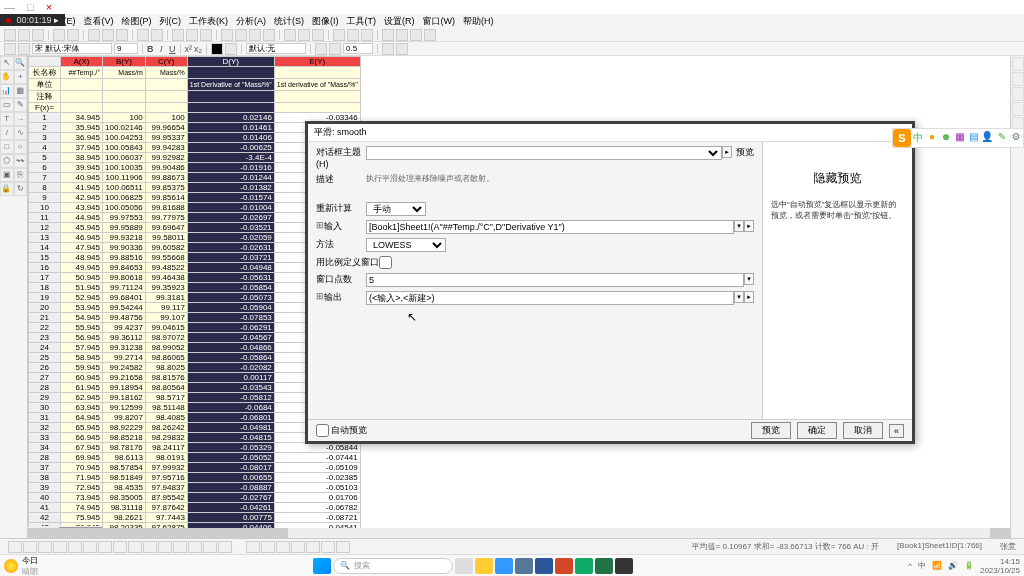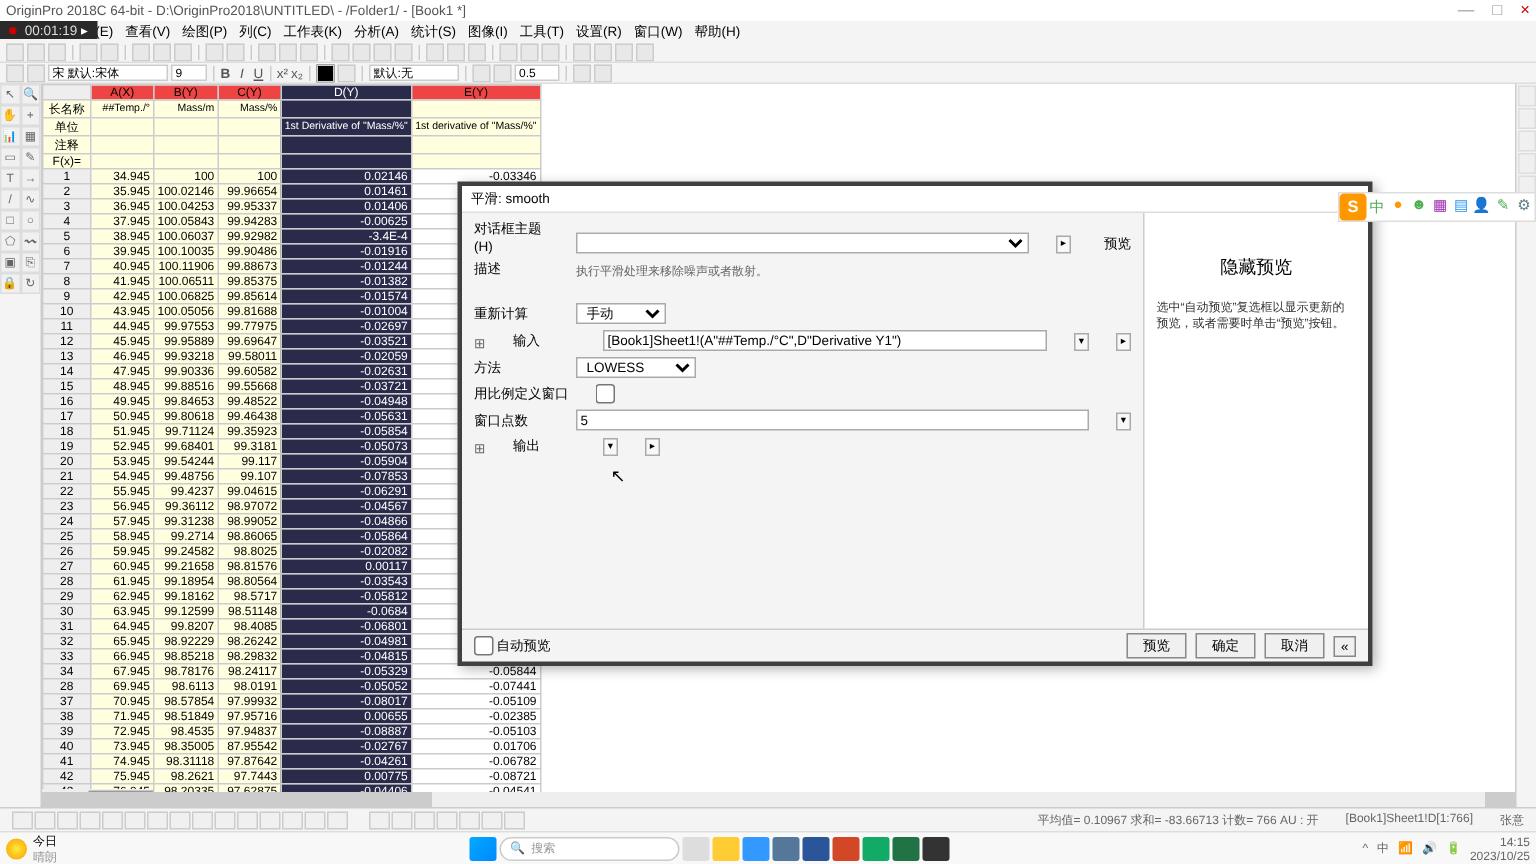--- a/index.html
+++ b/index.html
@@ -47,21 +47,21 @@
 
 .right-tools { width: 14px; background: #f4f4f4; border-left: 1px solid #ccc; }
 .right-tools .tool { width: 12px; height: 14px; border: 1px solid #ddd; margin: 1px; background: #f0f0f0; }
 
 
 .dialog { position: absolute; top: 121px; left: 305px; width: 610px; height: 323px; background: #f4f4f4; border: 3px solid #404040; box-shadow: 2px 2px 8px rgba(0,0,0,0.3); display: flex; flex-direction: column; z-index: 100; }
 .dialog-title { height: 18px; background: #fff; display: flex; align-items: center; justify-content: space-between; padding: 0 6px; font-size: 9px; border-bottom: 1px solid #ddd; }
 .dialog-title .close { font-size: 11px; color: #666; }
 .dialog-body { flex: 1; display: flex; }
 .dialog-form { flex: 1; padding: 4px 8px; display: flex; flex-direction: column; gap: 4px; font-size: 9px; }
-.form-row { display: flex; align-items: flex-end; gap: 18px; }
+.form-row { display: flex; align-items: flex-start; gap: 0; }
 .form-row label { width: 50px; }
 .form-row label.wide { width: auto; }
 .form-row select, .form-row input[type=text] { flex: 1; height: 14px; font-size: 9px; border: 1px solid #aaa; background: #fff; padding: 0 2px; }
 .form-row .expander { width: 8px; color: #666; }
 .form-row .tri { width: 10px; height: 12px; border: 1px solid #aaa; background: #f8f8f8; text-align: center; font-size: 7px; line-height: 10px; }
 .desc-text { color: #666; font-size: 8px; margin-left: 0; }
 
 .dialog-preview { width: 150px; border-left: 1px solid #ccc; background: #fff; padding: 8px; font-size: 9px; text-align: center; }
 .dialog-preview .title { font-size: 12px; margin: 20px 0 12px; }
 .dialog-preview .hint { font-size: 8px; color: #333; text-align: left; line-height: 1.4; }
@@ -93,21 +93,20 @@
 .taskbar .tray { display: flex; align-items: center; gap: 6px; font-size: 8px; color: #666; }
 
 .hscroll { position: absolute; bottom: 38px; left: 28px; right: 14px; height: 10px; background: #eee; }
 .hscroll .thumb-left { position: absolute; left: 0; width: 260px; height: 10px; background: #ccc; }
 .hscroll .thumb-right { position: absolute; right: 0; width: 20px; height: 10px; background: #ccc; }
 </style>
 </head>
 <body>
 
 <div class="titlebar">
-  <span>OriginPro 2018C 64-bit - D:\OriginPro2018\UNTITLED\ - /Folder1/ - [Book1 *]</span>
   <div class="right">
     <span>—</span>
     <span>□</span>
     <span style="color:#c00">×</span>
   </div>
 </div>
 
 <div class="menubar">
   <span>文件(F)</span>
   <span>编辑(E)</span>
@@ -679,20 +678,21 @@
         <input type="checkbox" style="">
       </div>
       <div class="form-row">
         <label>窗口点数</label>
         <input type="text" value="5" style="">
         <span class="tri">▾</span>
       </div>
       <div class="form-row">
         <span class="expander">⊞</span>
         <label style="width:42px">输出</label>
+        <input type="text" value="(&lt;输入&gt;,&lt;新建&gt;)" style="">
         <span class="tri">▾</span>
         <span class="tri">▸</span>
       </div>
     </div>
     <div class="dialog-preview">
       <div class="title">隐藏预览</div>
       <div class="hint">选中“自动预览”复选框以显示更新的预览，或者需要时单击“预览”按钮。</div>
     </div>
   </div>
   <div class="dialog-buttons">

